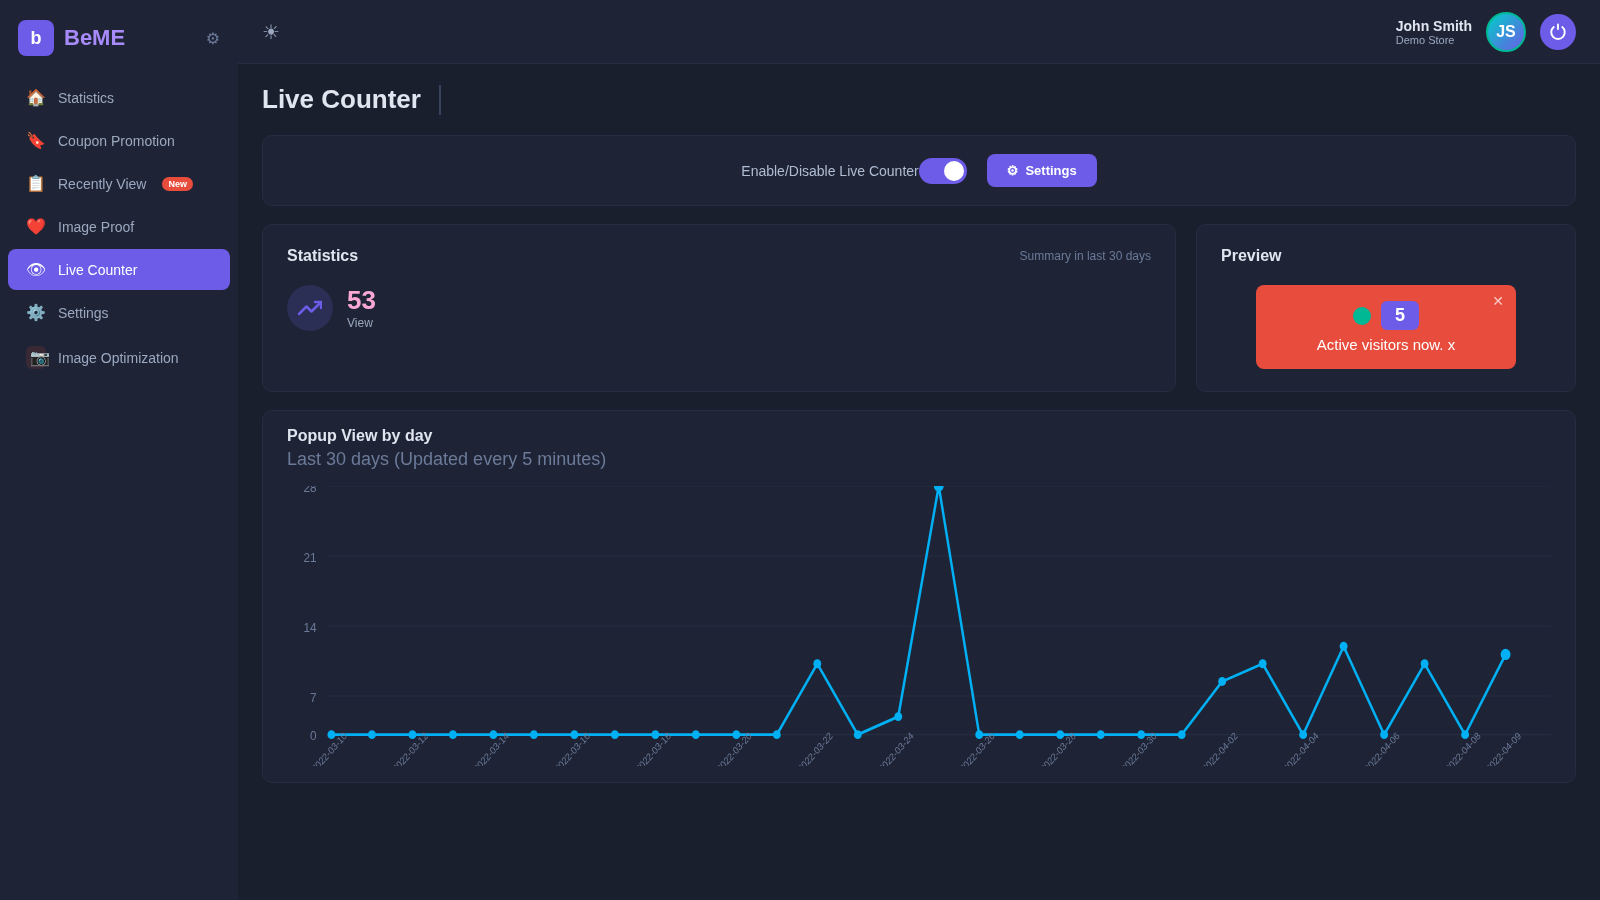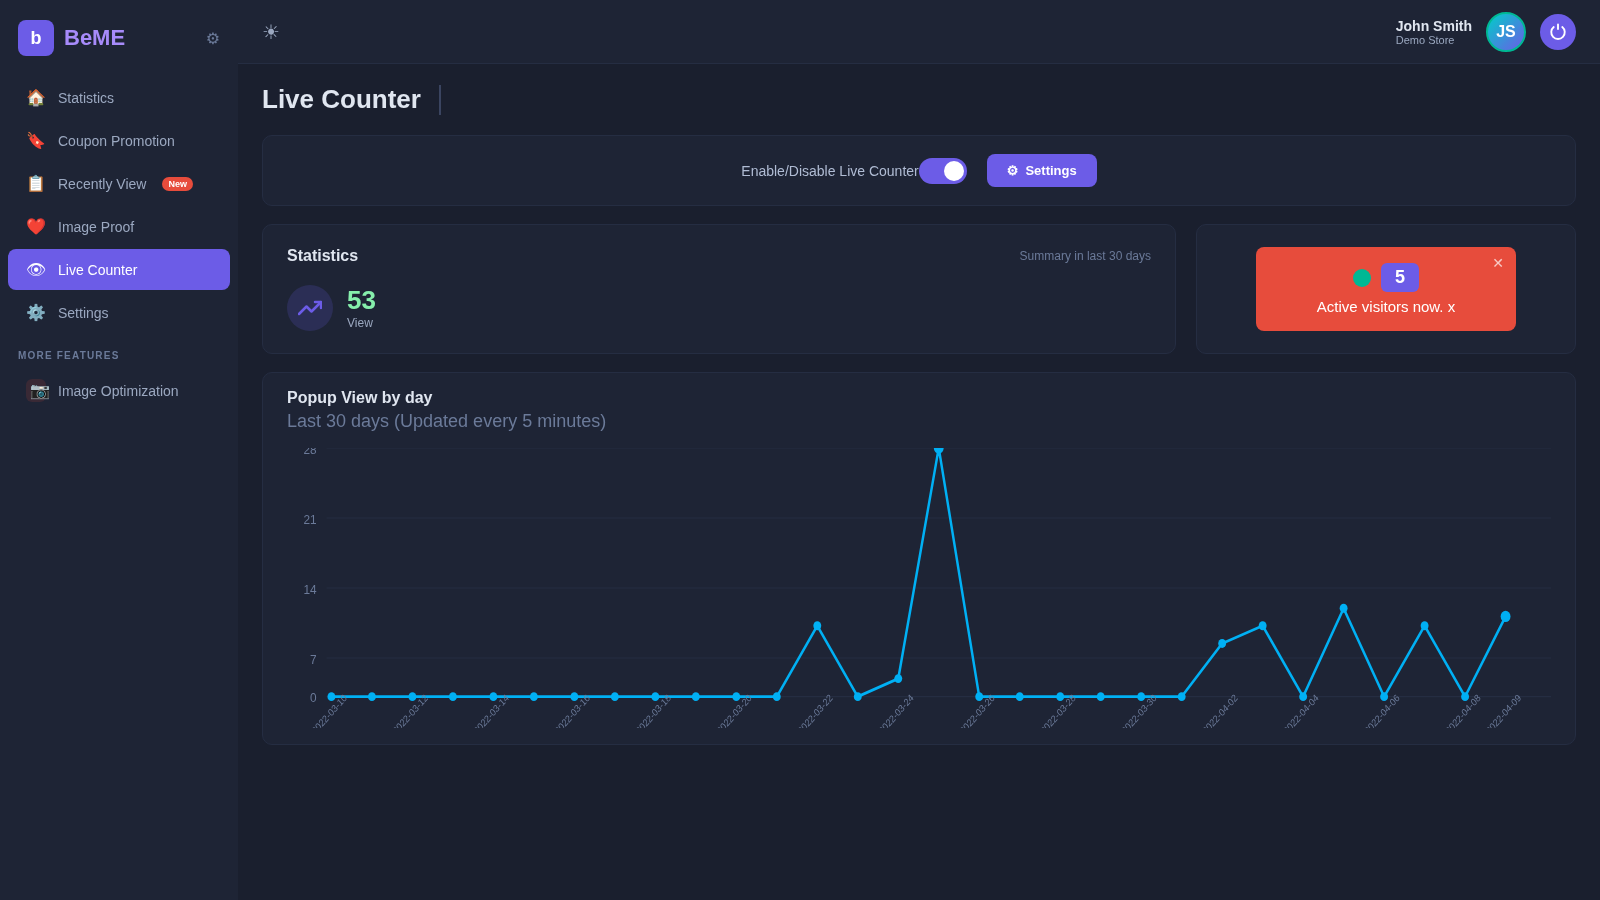--- a/index.html
+++ b/index.html
@@ -287,21 +287,21 @@
       background: rgba(108,92,231,0.18);
       border-radius: 50%;
       display: flex;
       align-items: center;
       justify-content: center;
       font-size: 22px;
     }
     .stat-number {
       font-size: 26px;
       font-weight: 700;
-      color: #86efac;
+      color: #f9a8d4;
       line-height: 1;
     }
     .stat-label {
       font-size: 12px;
       color: #9ba8c0;
       margin-top: 3px;
     }
 
     
     .preview-card {
@@ -420,21 +420,20 @@
   </div>
   <div class="sidebar-item active">
     <span class="sidebar-icon">👁</span>
     <span>Live Counter</span>
   </div>
   <div class="sidebar-item">
     <span class="sidebar-icon">⚙️</span>
     <span>Settings</span>
   </div>
 
-  <div class="sidebar-section-label">MORE FEATURES</div>
 
   <div class="sidebar-item">
     <span class="sidebar-icon" style="color:#e74c3c; background:#e74c3c22; border-radius:6px; padding:2px 4px;">📷</span>
     <span>Image Optimization</span>
   </div>
 </aside>
 
 <div class="main">
 
   <header class="topbar">
@@ -492,20 +491,21 @@
             </svg>
           </div>
           <div>
             <div class="stat-number">53</div>
             <div class="stat-label">View</div>
           </div>
         </div>
       </div>
 
       <div class="preview-card">
+        <div class="preview-title">Preview</div>
         <div class="preview-popup">
           <span class="preview-popup-close">✕</span>
           <div class="preview-popup-row">
             <div class="green-dot"></div>
             <div class="visitor-count-box">5</div>
           </div>
           <div class="popup-text">Active visitors now. x</div>
         </div>
       </div>
 

